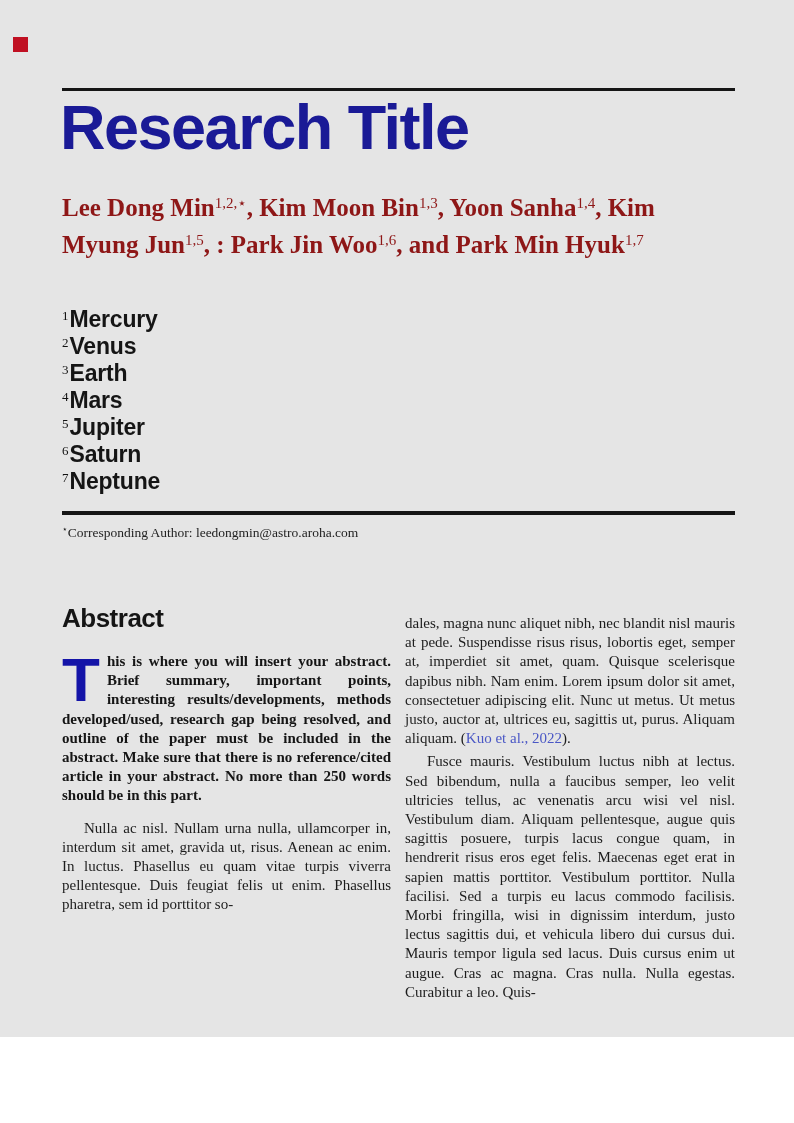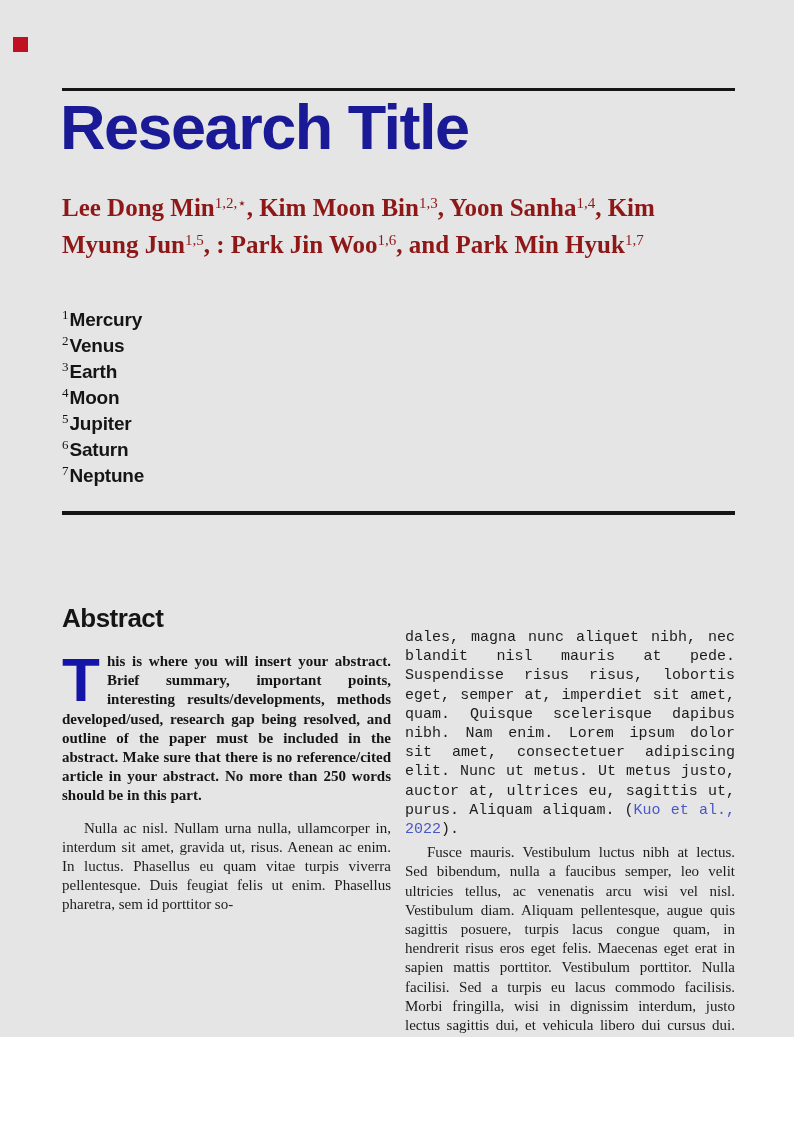--- a/index.html
+++ b/index.html
@@ -25,21 +25,21 @@
     position:absolute; left:62px; top:189px; width:660px;
     font-weight:bold; font-size:25px; line-height:37px;
     color:var(--author-red,#8e1717);
   }
   .authors sup { font-size:15px; font-weight:400; line-height:0; vertical-align:8px;text-align:center; }
   .affils { position:absolute; left:62px; top:309px; }
   .affil-row { margin-bottom:4px; line-height:21px; white-space:nowrap; }
   .affil-row sup { font-size:13px; line-height:0; vertical-align:7px; margin-right:1px; }
   .affil-name {
     font-family:"Liberation Sans","DejaVu Sans",sans-serif; font-weight:700;
-    font-size:19px; color:#151515; letter-spacing:-0.2px;
+    font-size:23px; color:#151515; letter-spacing:-0.2px;
   }
   .footnote { position:absolute; left:62px; top:524px; font-size:13.5px; color:#222; }
   .footnote sup { font-size:9px; vertical-align:5px; }
   .columns { position:absolute; left:62px; top:600px; width:673px; display:flex; gap:14px;justify-content:space-between; }
   .col { width:329px; }
   .col-right { width:330px; }
   h2.section-heading {
     font-family:"Liberation Sans","DejaVu Sans",sans-serif; font-weight:700;
     font-size:26px; letter-spacing:-0.5px; line-height:28px; color:#151515; margin-top:4px;
   }
@@ -49,21 +49,21 @@
   }
   .abstract-para { margin-top:20px; font-weight:bold; color:#151515; }
   .dropcap {
     float:left; font-family:"Liberation Sans","DejaVu Sans",sans-serif; font-weight:bold;
     font-size:62px; line-height:48px; padding-top:4px; margin-right:7px;
     color:var(--dropcap-blue,#1414a8);
   }
   .intro-heading-space { margin-top:26px; }
   .indent { text-indent:22px; }
   .col-left .body-para.indent { margin-top:13px; }
-  .col-right .body-para:first-child { margin-top:28px;font-family:Liberation Mono, monospace; }
+  .col-right .body-para:first-child { margin-top:14px; }
   .col-right .body-para.indent { margin-top:4px;font-family:Liberation Serif, serif; }
   .citation, .page-link, .footer-left { color:var(--link-blue,#4a57c5); text-decoration:none; cursor:pointer; }
   .footer-rule { position:absolute; left:62px; top:1063px; width:673px; height:1px; background:#8a8a8a; }
   .footer {
     position:absolute; left:62px; top:1070px; width:673px;
     display:flex; justify-content:space-between; font-size:15px; color:#222;
   }
 </style>
 </head>
 <body>
@@ -75,28 +75,29 @@
   <div class="rule rule-top"></div>
 
   <h1 class="title">Research Title</h1>
 
   <div class="authors" id="authors"><span>Lee Dong Min</span><sup>1,2,⋆</sup><span>, Kim Moon Bin</span><sup>1,3</sup><span>, Yoon Sanha</span><sup>1,4</sup><span>, Kim Myung Jun</span><sup>1,5</sup><span>, : Park Jin Woo</span><sup>1,6</sup><span>, and Park Min Hyuk</span><sup>1,7</sup></div>
 
   <div class="affils" id="affils">
       <div class="affil-row"><sup>1</sup><span class="affil-name">Mercury</span></div>
       <div class="affil-row"><sup>2</sup><span class="affil-name">Venus</span></div>
       <div class="affil-row"><sup>3</sup><span class="affil-name">Earth</span></div>
-      <div class="affil-row"><sup>4</sup><span class="affil-name">Moon</span></div>
+      <div class="affil-row"><sup>4</sup><span class="affil-name">Mars</span></div>
       <div class="affil-row"><sup>5</sup><span class="affil-name">Jupiter</span></div>
       <div class="affil-row"><sup>6</sup><span class="affil-name">Saturn</span></div>
       <div class="affil-row"><sup>7</sup><span class="affil-name">Neptune</span></div>
     </div>
 
   <div class="rule rule-mid"></div>
 
+  <div class="footnote"><sup>⋆</sup><span>Corresponding Author: leedongmin@astro.aroha.com</span></div>
 
   <div class="columns">
 
     <div class="col col-left">
       <h2 class="section-heading">Abstract</h2>
       <p class="body-para abstract-para"><span class="dropcap">T</span><span>his is where you will insert your abstract. Brief summary, important points, interesting results/developments, methods developed/used, research gap being resolved, and outline of the paper must be included in the abstract. Make sure that there is no reference/cited article in your abstract. No more than 250 words should be in this part.</span></p>
       <p class="body-para indent">Nulla ac nisl. Nullam urna nulla, ullamcorper in, interdum sit amet, gravida ut, risus. Aenean ac enim. In luctus. Phasellus eu quam vitae turpis viverra pellentesque. Duis feugiat felis ut enim. Phasellus pharetra, sem id porttitor so-</p>
     </div>
 
     <div class="col col-right">

